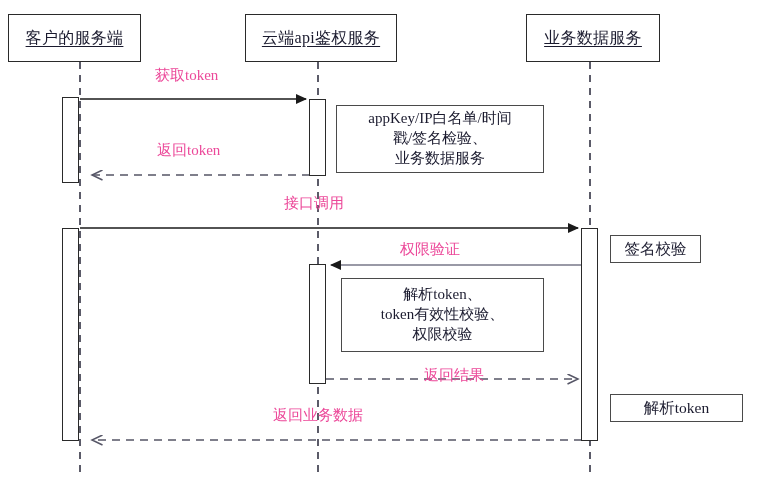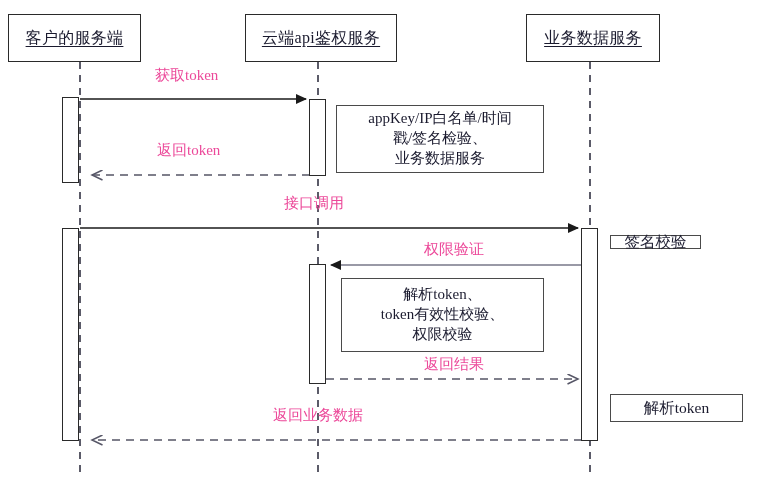--- a/index.html
+++ b/index.html
@@ -138,43 +138,43 @@
   <div class="lifeline-header" style="left:526px; top:14px; width:134px; height:48px;">
     <span>业务数据服务</span>
   </div>
 
   <div class="msg-label" style="left:155px; top:66px;">获取token</div>
 
   <div class="msg-label" style="left:157px; top:141px;">返回token</div>
 
   <div class="msg-label" style="left:284px; top:194px;text-align:center;">接口调用</div>
 
-  <div class="msg-label" style="left:424px; top:240px;">权限验证</div>
+  <div class="msg-label" style="left:400px; top:240px;">权限验证</div>
 
-  <div class="msg-label" style="left:424px; top:355px;">返回结果</div>
+  <div class="msg-label" style="left:424px; top:366px;">返回结果</div>
 
   <div class="msg-label" style="left:273px; top:406px;">返回业务数据</div>
 
   <div class="note-box" style="left:336px; top:105px; width:208px; height:68px;">
     <div>
       <div>appKey/IP白名单/时间</div>
       <div>戳/签名检验、</div>
       <div>业务数据服务</div>
     </div>
   </div>
 
   <div class="note-box" style="left:341px; top:278px; width:203px; height:74px;">
     <div>
       <div>解析token、</div>
       <div>token有效性校验、</div>
       <div>权限校验</div>
     </div>
   </div>
 
-  <div class="side-label" style="left:610px; top:235px; width:91px; height:14px;">
+  <div class="side-label" style="left:610px; top:235px; width:91px; height:28px;">
     <span>签名校验</span>
   </div>
 
   <div class="side-label" style="left:610px; top:394px; width:133px; height:28px;">
     <span>解析token</span>
   </div>
 
 </div>
 
 </body></html>

